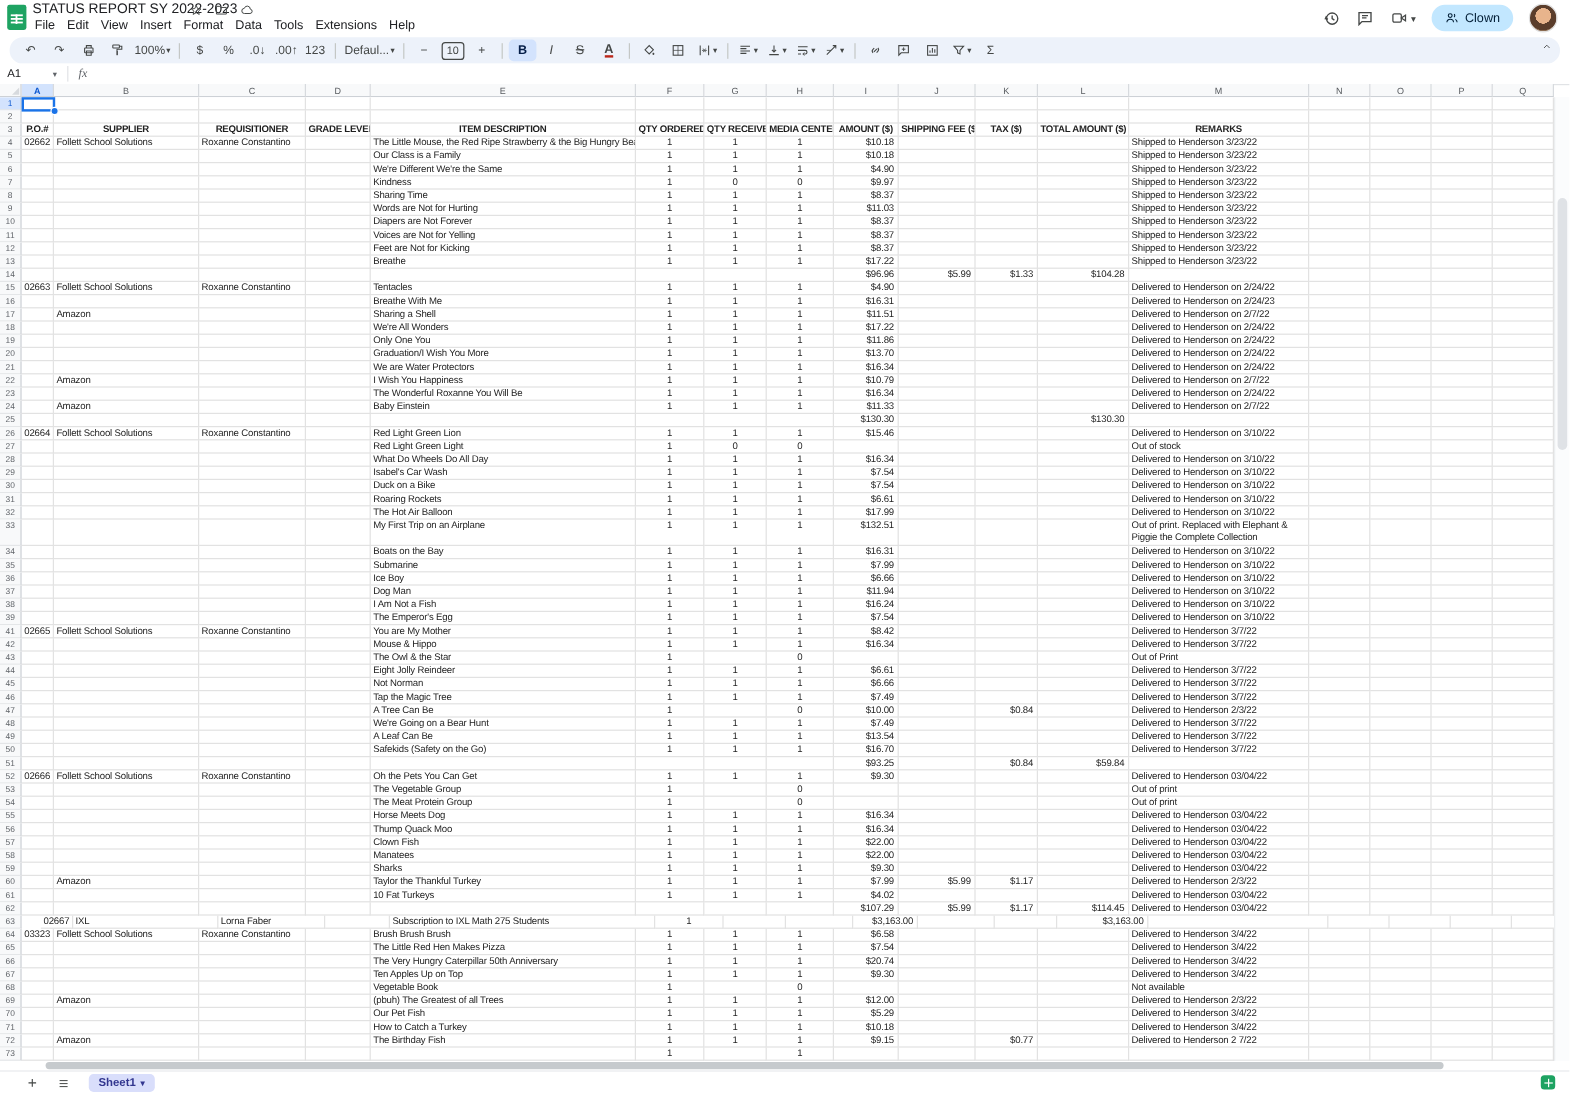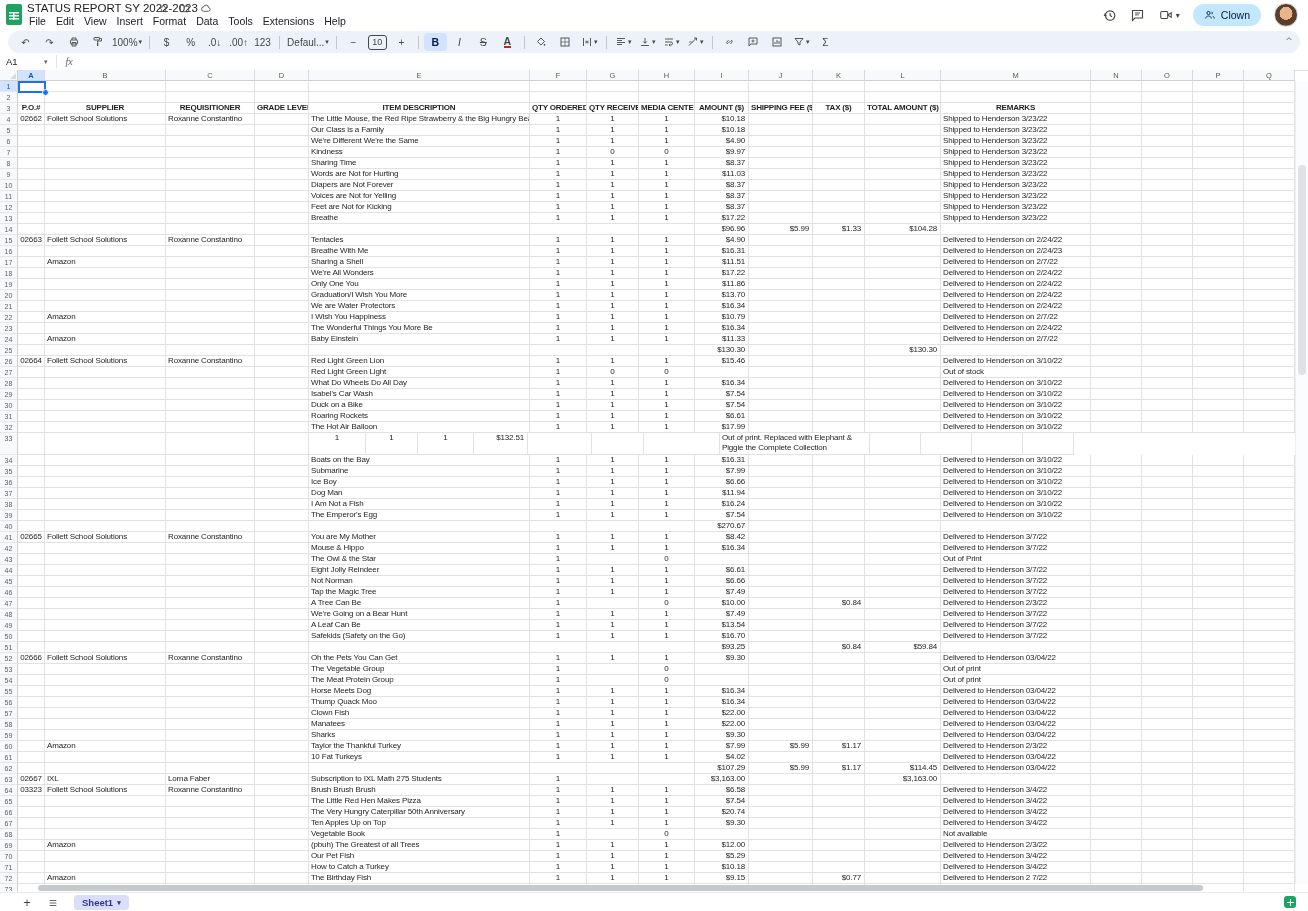--- a/index.html
+++ b/index.html
@@ -733,21 +733,21 @@
       <div class="cell al" style="width: 51px;"></div>
       <div class="cell al" style="width: 51px;"></div>
       <div class="cell al" style="width: 51px;"></div>
     </div>
     <div class="row">
       <div class="gut">23</div>
       <div class="cell ac" style="width: 27px;"></div>
       <div class="cell al" style="width: 121px;"></div>
       <div class="cell al" style="width: 89px;"></div>
       <div class="cell ac" style="width: 54px;"></div>
-      <div class="cell al" style="width: 221px;">The Wonderful Things You More Be</div>
+      <div class="cell al" style="width: 221px;">The Wonderful Roxanne You Will Be</div>
       <div class="cell ac" style="width: 57px;">1</div>
       <div class="cell ac" style="width: 52px;">1</div>
       <div class="cell ac" style="width: 56px;">1</div>
       <div class="cell ar" style="width: 54px;">$16.34</div>
       <div class="cell ar" style="width: 64px;"></div>
       <div class="cell ar" style="width: 52px;"></div>
       <div class="cell ar" style="width: 76px;"></div>
       <div class="cell al" style="width: 150px;">Delivered to Henderson on 2/24/22</div>
       <div class="cell al" style="width: 51px;"></div>
       <div class="cell al" style="width: 51px;"></div>
@@ -933,20 +933,21 @@
       <div class="cell al" style="width: 51px;"></div>
       <div class="cell al" style="width: 51px;"></div>
       <div class="cell al" style="width: 51px;"></div>
     </div>
     <div class="row h2">
       <div class="gut">33</div>
       <div class="cell ac" style="width: 27px;"></div>
       <div class="cell al" style="width: 121px;"></div>
       <div class="cell al" style="width: 89px;"></div>
       <div class="cell ac" style="width: 54px;"></div>
+      <div class="cell al" style="width: 221px;">My First Trip on an Airplane</div>
       <div class="cell ac" style="width: 57px;">1</div>
       <div class="cell ac" style="width: 52px;">1</div>
       <div class="cell ac" style="width: 56px;">1</div>
       <div class="cell ar" style="width: 54px;">$132.51</div>
       <div class="cell ar" style="width: 64px;"></div>
       <div class="cell ar" style="width: 52px;"></div>
       <div class="cell ar" style="width: 76px;"></div>
       <div class="cell al wrap" style="width: 150px;">Out of print. Replaced with Elephant &amp; Piggie the Complete Collection</div>
       <div class="cell al" style="width: 51px;"></div>
       <div class="cell al" style="width: 51px;"></div>
@@ -1061,40 +1062,20 @@
       <div class="cell ac" style="width: 54px;"></div>
       <div class="cell al" style="width: 221px;">The Emperor's Egg</div>
       <div class="cell ac" style="width: 57px;">1</div>
       <div class="cell ac" style="width: 52px;">1</div>
       <div class="cell ac" style="width: 56px;">1</div>
       <div class="cell ar" style="width: 54px;">$7.54</div>
       <div class="cell ar" style="width: 64px;"></div>
       <div class="cell ar" style="width: 52px;"></div>
       <div class="cell ar" style="width: 76px;"></div>
       <div class="cell al" style="width: 150px;">Delivered to Henderson on 3/10/22</div>
-      <div class="cell al" style="width: 51px;"></div>
-      <div class="cell al" style="width: 51px;"></div>
-      <div class="cell al" style="width: 51px;"></div>
-      <div class="cell al" style="width: 51px;"></div>
-    </div>
-    <div class="row">
-      <div class="gut">40</div>
-      <div class="cell ac" style="width: 27px;"></div>
-      <div class="cell al" style="width: 121px;"></div>
-      <div class="cell al" style="width: 89px;"></div>
-      <div class="cell ac" style="width: 54px;"></div>
-      <div class="cell al" style="width: 221px;"></div>
-      <div class="cell ac" style="width: 57px;"></div>
-      <div class="cell ac" style="width: 52px;"></div>
-      <div class="cell ac" style="width: 56px;"></div>
-      <div class="cell ar" style="width: 54px;">$270.67</div>
-      <div class="cell ar" style="width: 64px;"></div>
-      <div class="cell ar" style="width: 52px;"></div>
-      <div class="cell ar" style="width: 76px;"></div>
-      <div class="cell al" style="width: 150px;"></div>
       <div class="cell al" style="width: 51px;"></div>
       <div class="cell al" style="width: 51px;"></div>
       <div class="cell al" style="width: 51px;"></div>
       <div class="cell al" style="width: 51px;"></div>
     </div>
     <div class="row">
       <div class="gut">41</div>
       <div class="cell ac" style="width: 27px;">02665</div>
       <div class="cell al" style="width: 121px;">Follett School Solutions</div>
       <div class="cell al" style="width: 89px;">Roxanne Constantino</div>
@@ -1528,21 +1509,21 @@
       <div class="cell ar" style="width: 52px;">$1.17</div>
       <div class="cell ar" style="width: 76px;">$114.45</div>
       <div class="cell al" style="width: 150px;">Delivered to Henderson 03/04/22</div>
       <div class="cell al" style="width: 51px;"></div>
       <div class="cell al" style="width: 51px;"></div>
       <div class="cell al" style="width: 51px;"></div>
       <div class="cell al" style="width: 51px;"></div>
     </div>
     <div class="row">
       <div class="gut">63</div>
-      <div class="cell ac" style="width: 27px;">02667</div>
+      <div class="cell ac" style="width: 27px; margin-left: 16px;">02667</div>
       <div class="cell al" style="width: 121px;">IXL</div>
       <div class="cell al" style="width: 89px;">Lorna Faber</div>
       <div class="cell ac" style="width: 54px;"></div>
       <div class="cell al" style="width: 221px;">Subscription to IXL Math 275 Students</div>
       <div class="cell ac" style="width: 57px;">1</div>
       <div class="cell ac" style="width: 52px;"></div>
       <div class="cell ac" style="width: 56px;"></div>
       <div class="cell ar" style="width: 54px;">$3,163.00</div>
       <div class="cell ar" style="width: 64px;"></div>
       <div class="cell ar" style="width: 52px;"></div>

